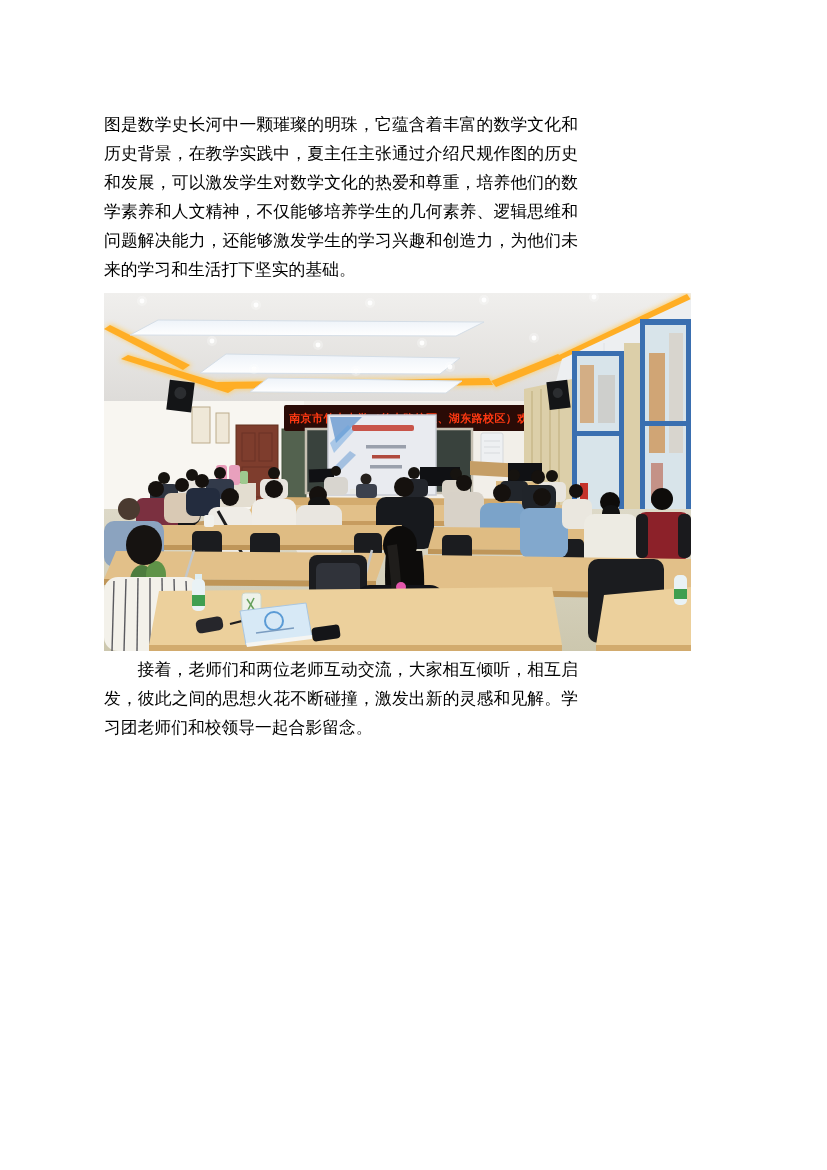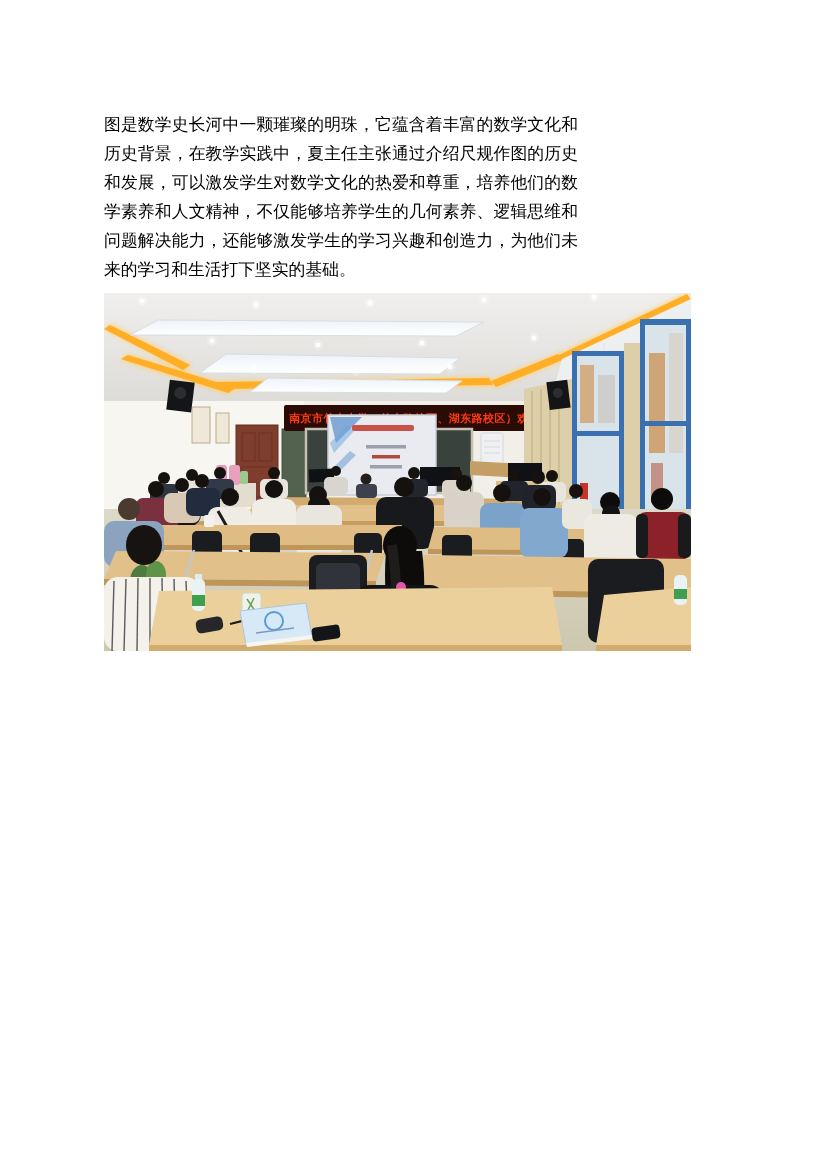--- a/index.html
+++ b/index.html
@@ -408,14 +408,15 @@
 
         <g>
           <polygon points="500,302 587,294 587,352 492,352" fill="#ecd09c"></polygon>
           <polygon points="492,352 587,352 587,358 492,358" fill="#d2ab6e"></polygon>
           <rect x="570" y="282" width="13" height="30" rx="5" fill="#e9f2f5"></rect>
           <rect x="570" y="296" width="13" height="10" fill="#3f9e4f"></rect>
         </g>
       </svg>
     </figure>
 
+    <p class="para indent">接着，老师们和两位老师互动交流，大家相互倾听，相互启发，彼此之间的思想火花不断碰撞，激发出新的灵感和见解。学习团老师们和校领导一起合影留念。</p>
   </div>
 </div>
 
 </body></html>

